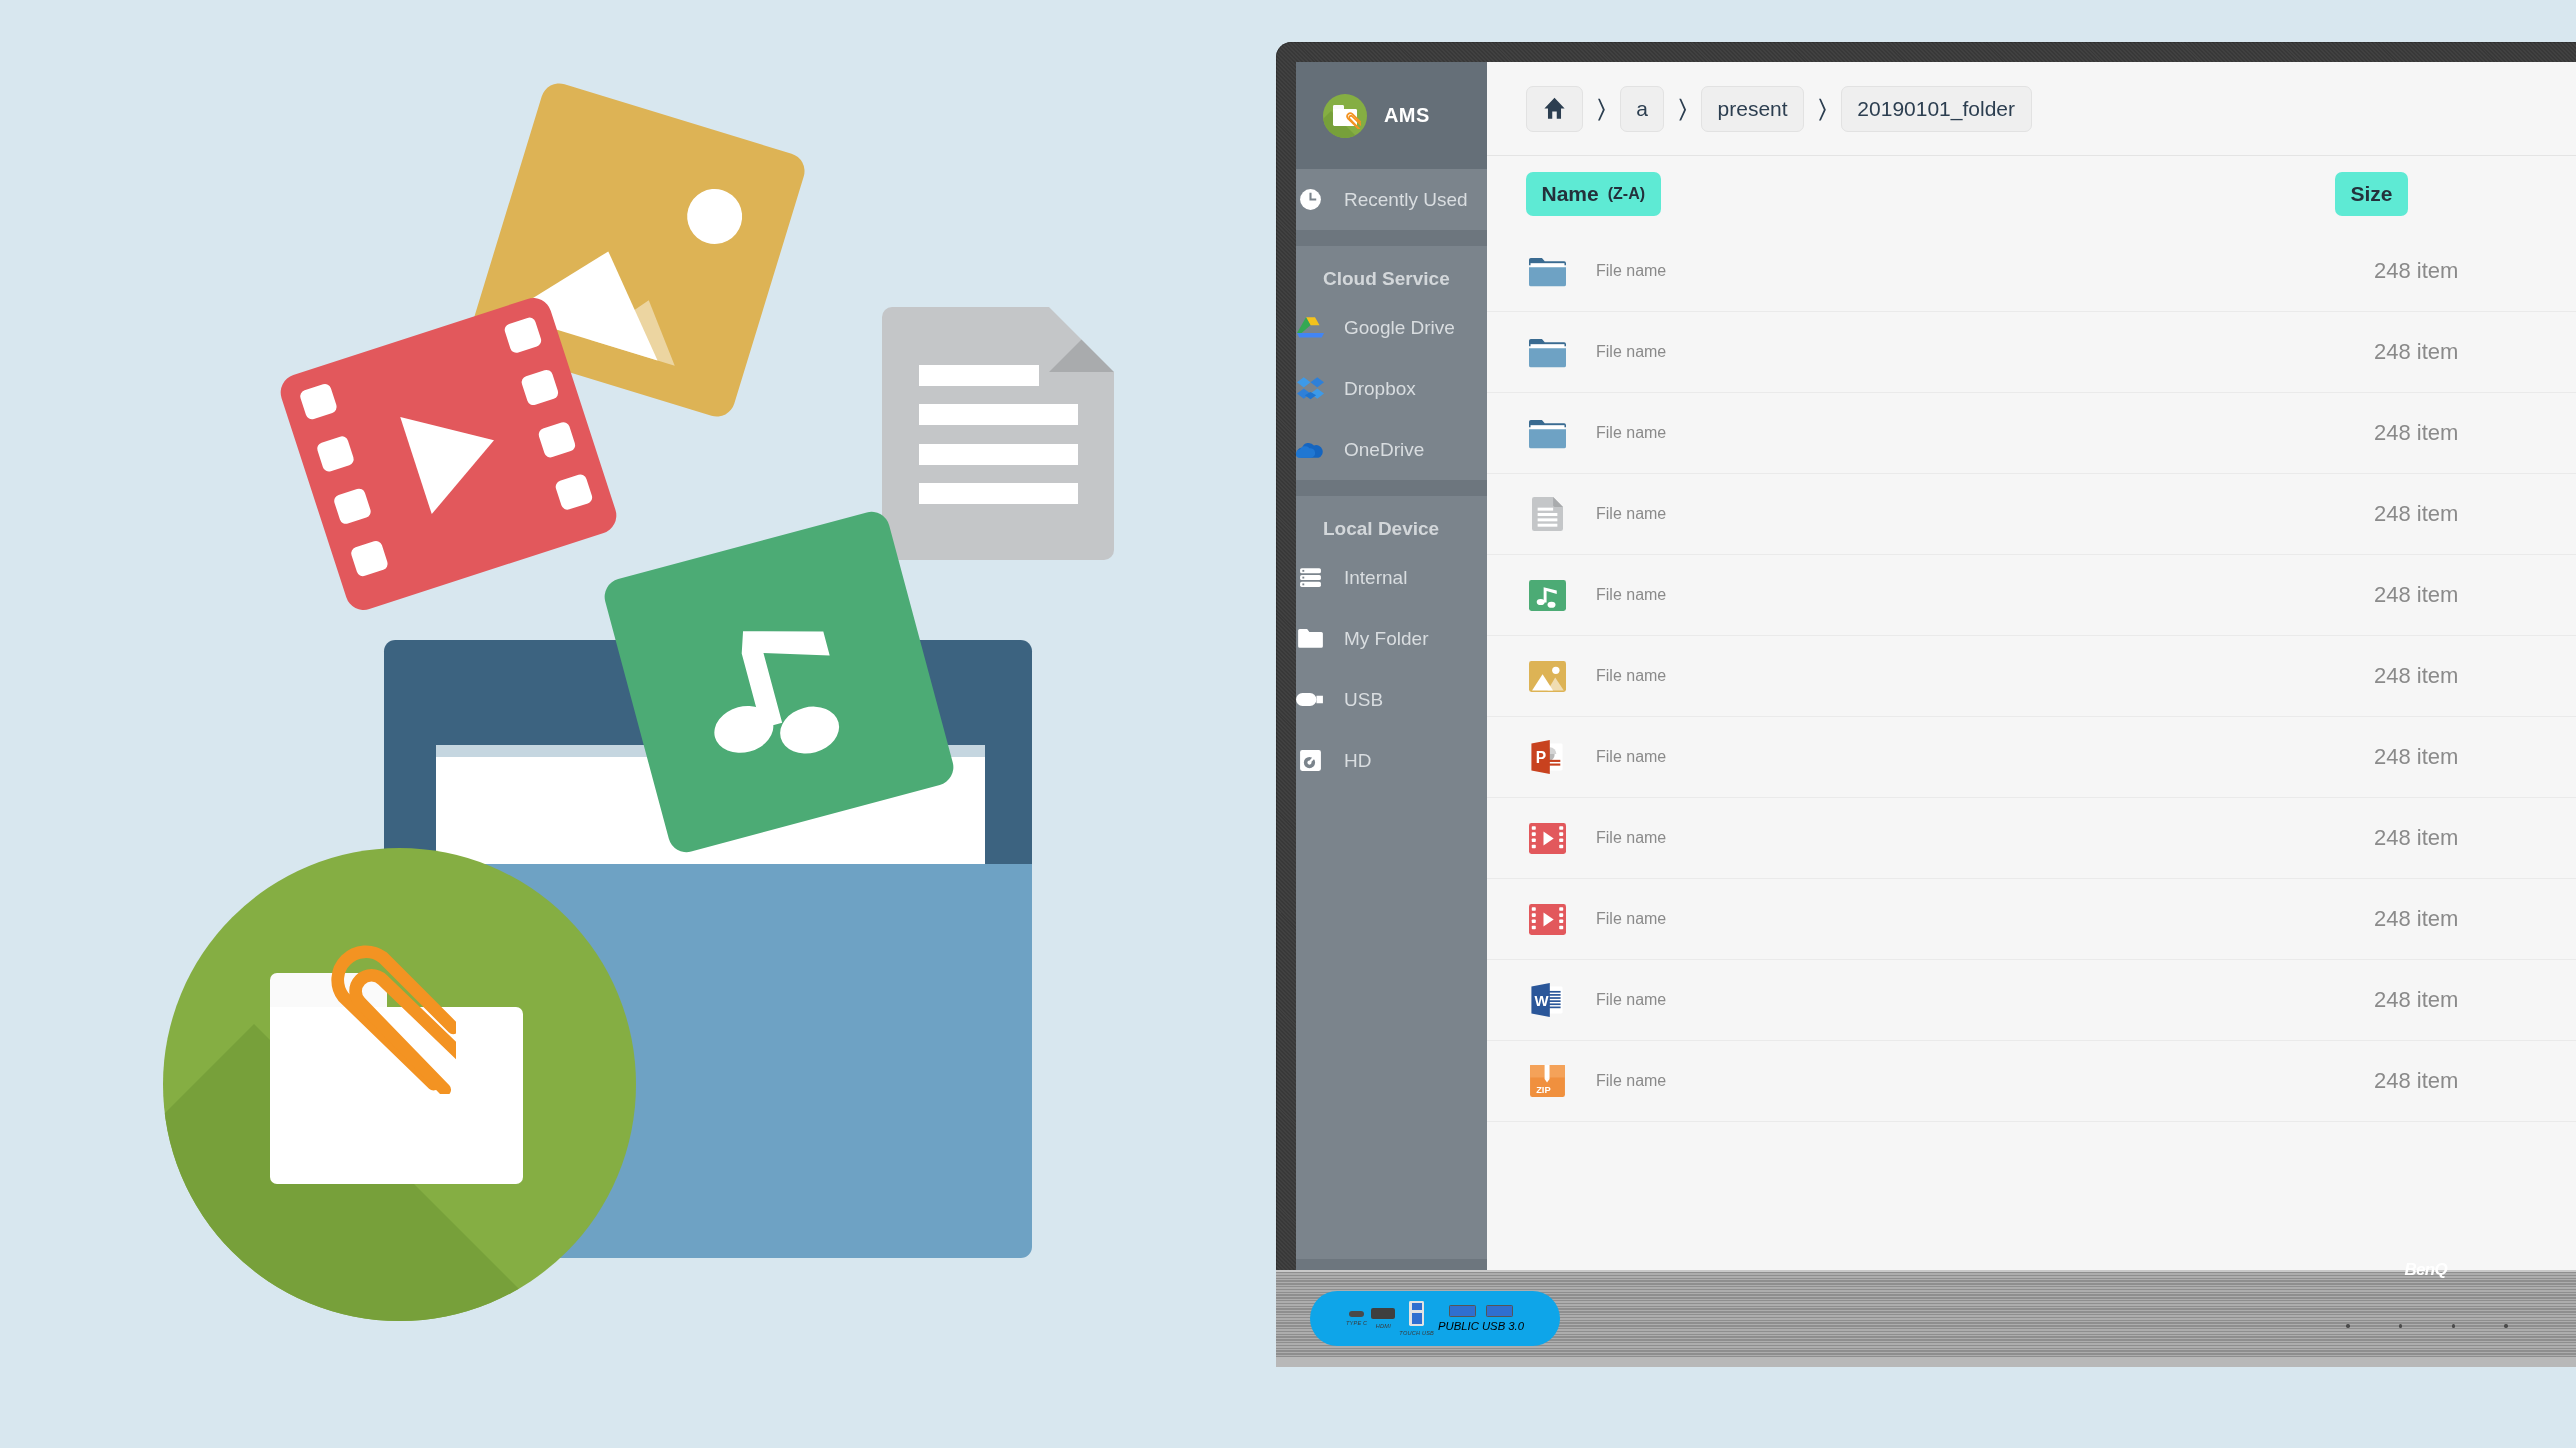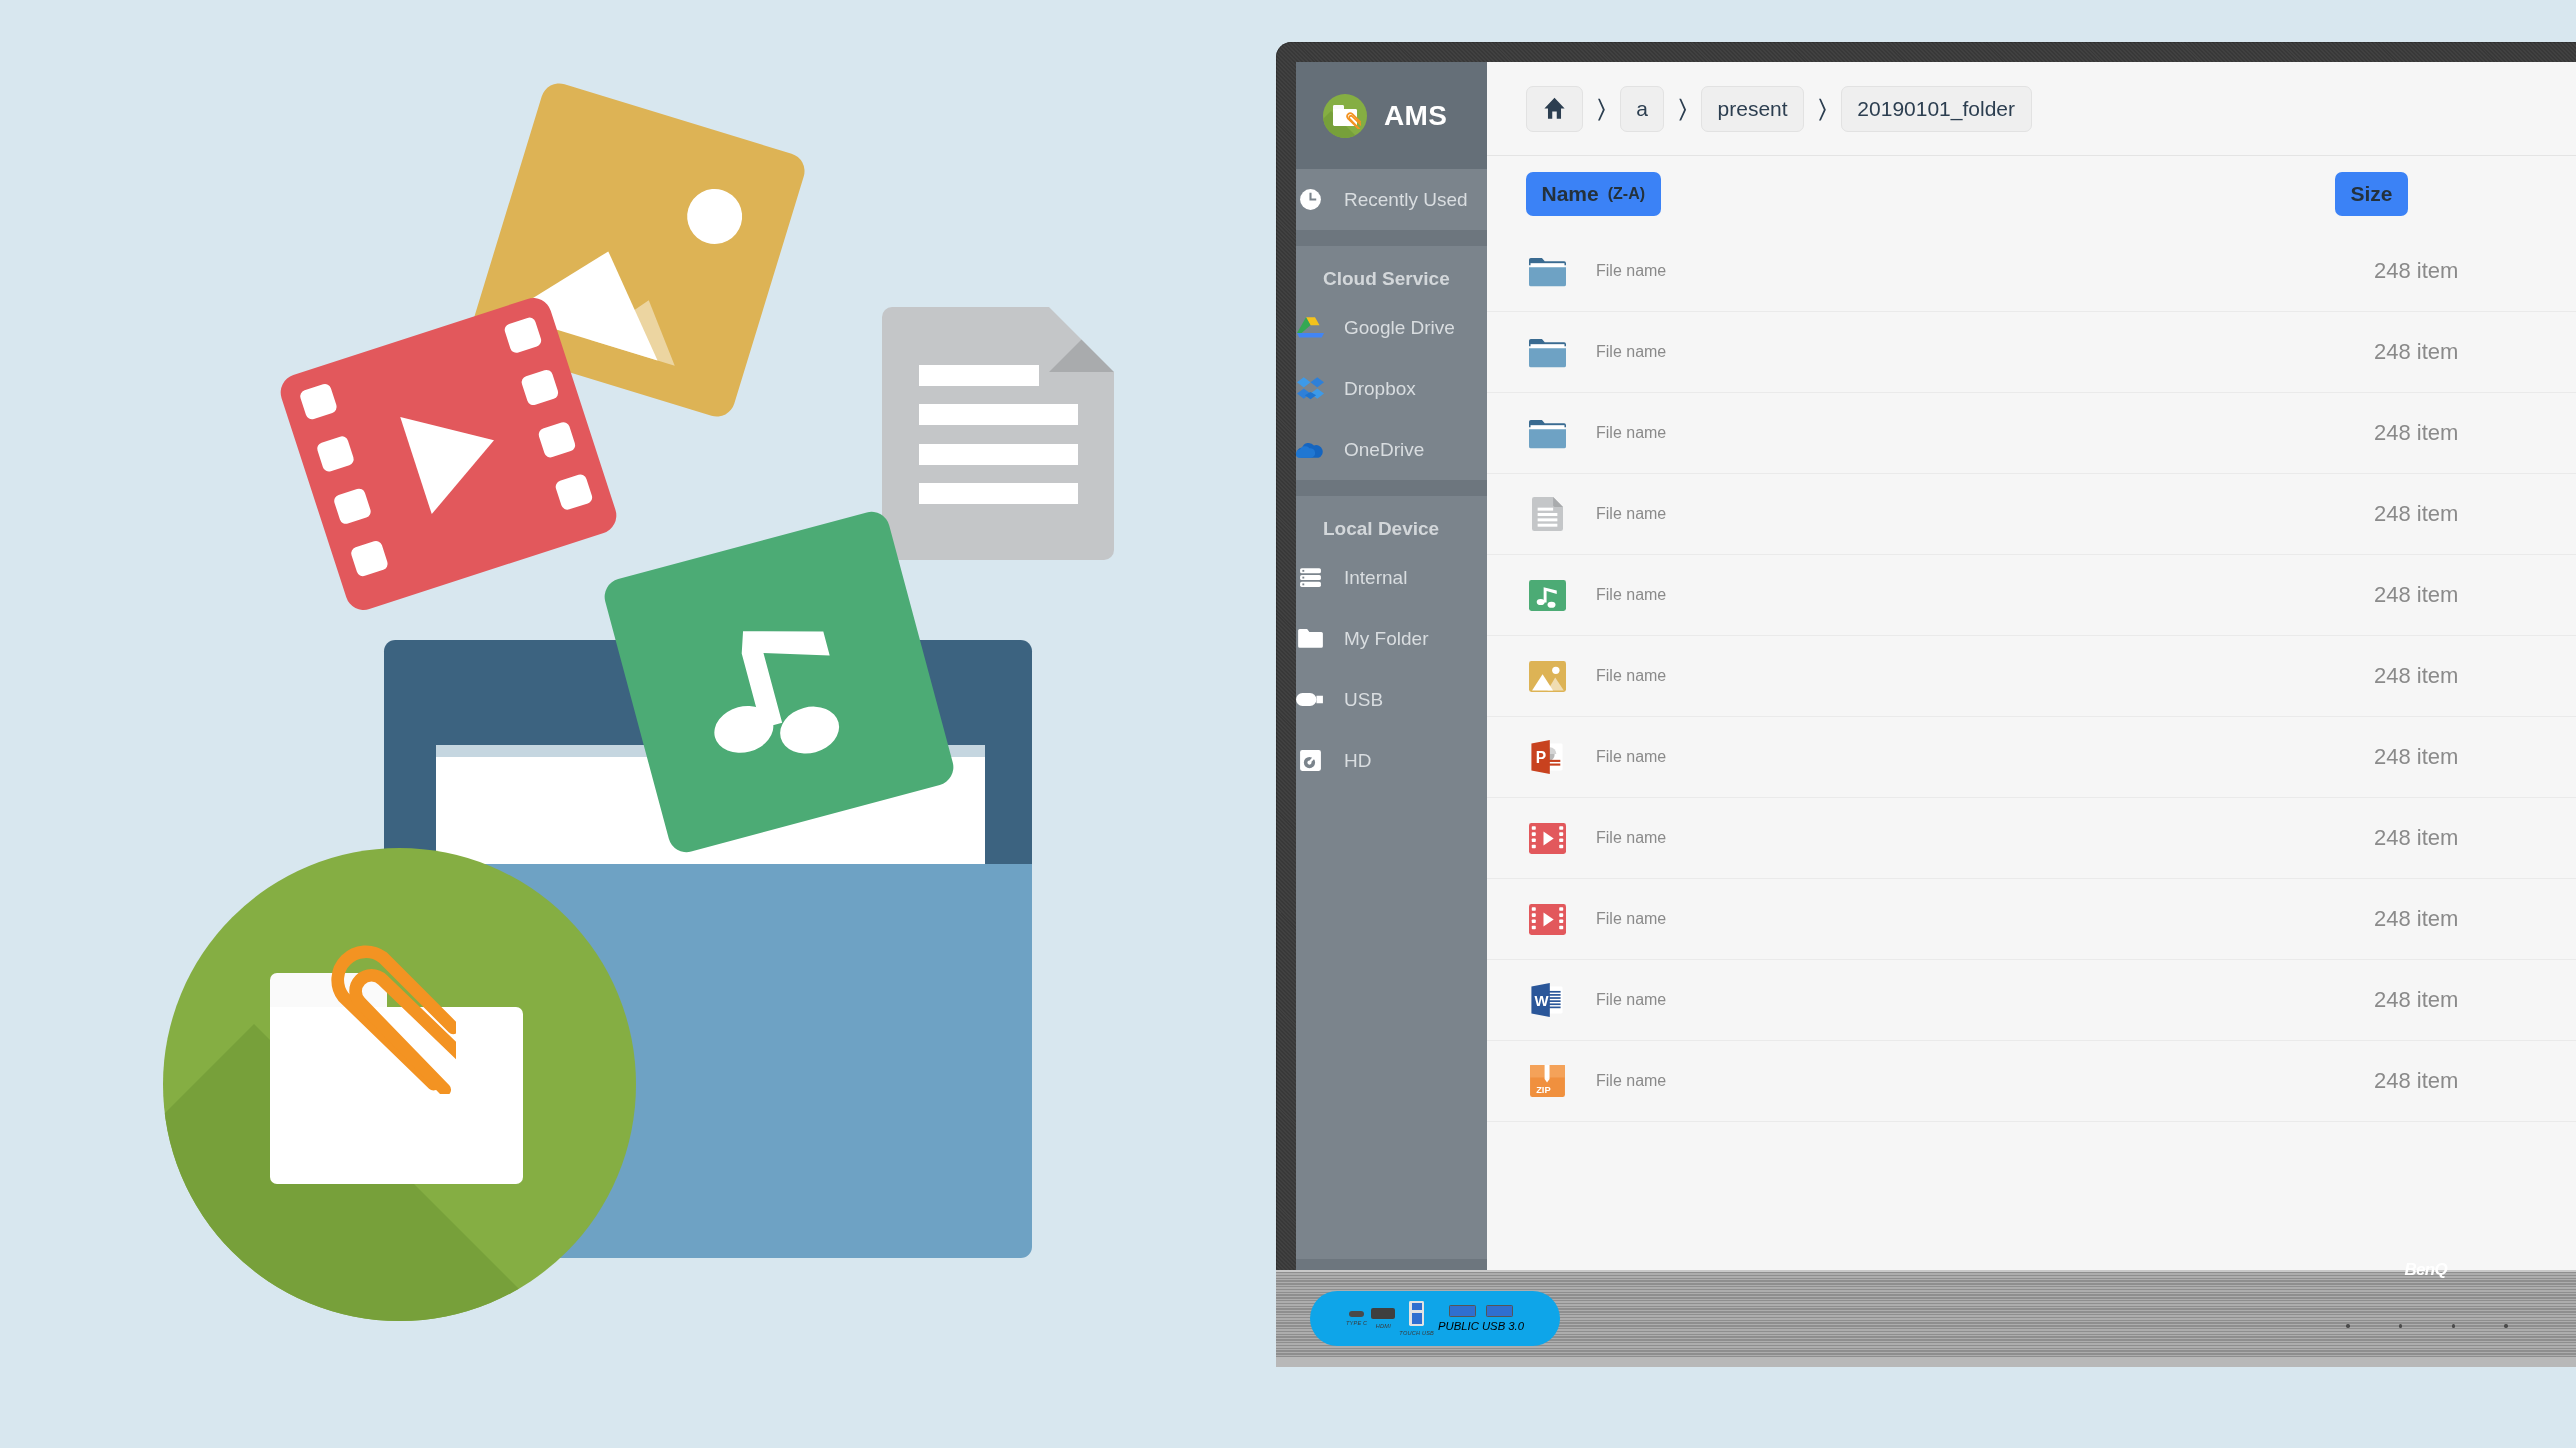--- a/index.html
+++ b/index.html
@@ -79,39 +79,39 @@
   }
   .screen{position:absolute;left:20px;top:20px;right:0;bottom:32px;background:#f5f5f5;display:flex;overflow:hidden;}
 
   
   .sidebar{width:191px;flex:0 0 191px;background:#7b848c;display:flex;flex-direction:column;position:relative;}
   .sb-head{height:107px;background:#656f78;display:flex;align-items:center;padding-left:27px;gap:17px;}
   .sb-logo{width:44px;height:44px;border-radius:50%;background:#85ae43;position:relative;overflow:hidden;flex:0 0 44px;}
   .sb-logo .shd{position:absolute;left:8.4px;top:17px;width:63px;height:42px;background:#77a03a;transform:rotate(45deg);transform-origin:0 0;}
   .sb-logo .f-tab{position:absolute;left:10px;top:11.3px;width:11.3px;height:4.2px;background:#fafafa;border-radius:1.4px 1.4px 0 0;z-index:2;}
   .sb-logo .f-body{position:absolute;left:10px;top:15px;width:24px;height:17.6px;background:#fff;border-radius:0 1.4px 1.4px 1.4px;z-index:2;}
-  .sb-title{color:#fff;font-size:28px;font-weight:bold;letter-spacing:0.4px;}
+  .sb-title{color:#fff;font-size:20px;font-weight:bold;letter-spacing:0.4px;}
 
   .sb-item{height:61px;display:flex;align-items:center;gap:20px;cursor:pointer;}
   .sb-item .lbl{color:#d9dde0;font-size:19px;}
   .sb-divider{height:15.5px;background:#6d767e;}
   .sb-group-title{color:#d3d7da;font-size:19px;font-weight:bold;padding:22.5px 0 7px 27px;}
   .sb-icon{width:28px;height:28px;flex:0 0 28px;display:flex;align-items:center;justify-content:center;}
   .sb-spacer{flex:1;}
   .sb-foot{height:84px;background:#7b848c;display:flex;align-items:center;padding-left:27px;}
 
   
   .main{flex:1;background:#f6f6f6;display:flex;flex-direction:column;min-width:0;}
   .crumbbar{height:93px;border-bottom:0.7px solid #e4e4e4;display:flex;align-items:center;padding-left:39px;gap:10px;flex:0 0 93px;}
   .crumb{background:#efefef;border:0.7px solid #e2e2e2;border-radius:7px;height:44px;display:flex;align-items:center;padding:0 15.5px;color:#2c3e50;font-size:21px;white-space:nowrap;}
   .crumb.home{padding:0 14px;}
   .chev{color:#2c3e50;font-size:25px;font-weight:300;padding:0 4.2px;}
 
   .colhead{height:75px;display:flex;align-items:center;padding:0 0 0 39px;flex:0 0 75px;}
-  .chip{background:#3b82f6;border-radius:7px;height:44px;display:flex;align-items:center;padding:0 15.5px;color:#24313c;font-size:21px;font-weight:bold;}
+  .chip{background:#5eead4;border-radius:7px;height:44px;display:flex;align-items:center;padding:0 15.5px;color:#24313c;font-size:21px;font-weight:bold;}
   .chip .sub{font-size:16px;font-weight:bold;margin-left:9px;}
 
   .rows{flex:1;overflow:hidden;}
   .row{height:80px;display:flex;align-items:center;border-bottom:0.7px solid #eaeaea;padding-left:39px;}
   .row .ic{width:42px;flex:0 0 42px;display:flex;align-items:center;justify-content:center;}
   .row .nm{color:#8a8a8a;font-size:16px;margin-left:28px;flex:1;}
   .row .sz{color:#8a8a8a;font-size:22px;width:211px;flex:0 0 211px;}
 
   
   .chassis{position:absolute;left:0;top:1228px;width:1309px;height:91px;background:#9a9a9a;

